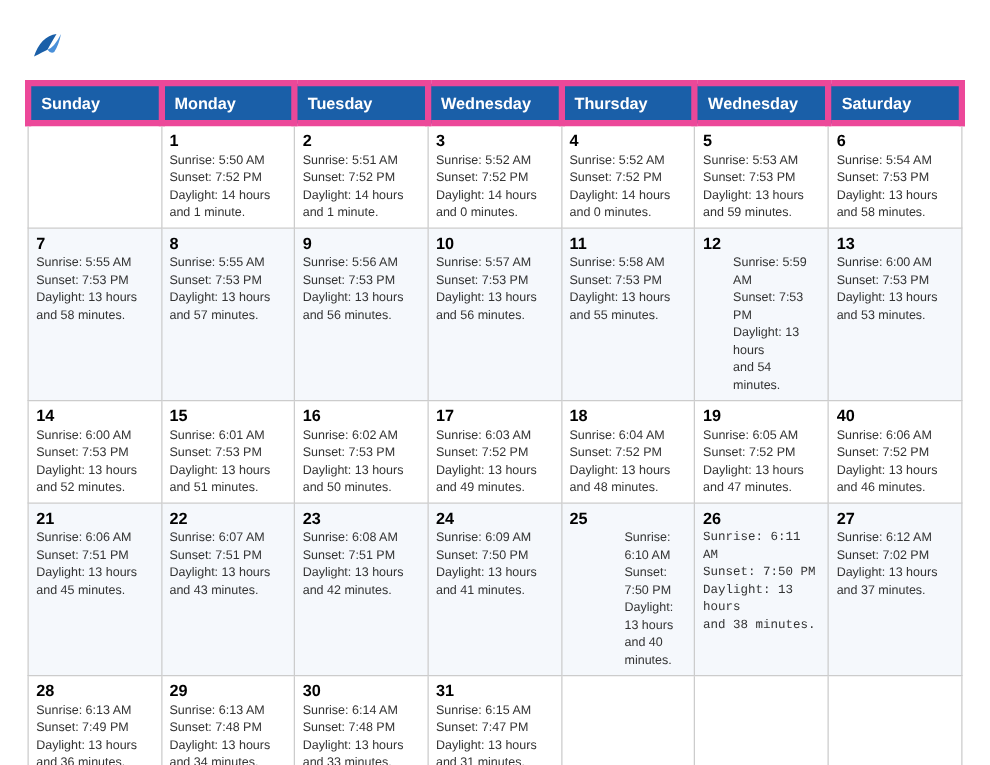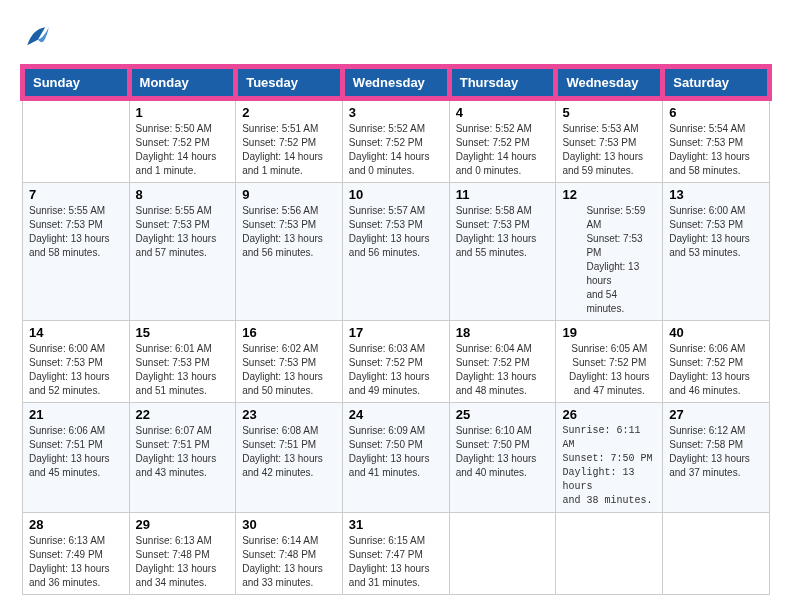--- a/index.html
+++ b/index.html
@@ -244,21 +244,21 @@
         </td>
         <td>
           <div class="day-num">18</div>
           <div class="day-info" style="white-space: pre-line;">Sunrise: 6:04 AM
 Sunset: 7:52 PM
 Daylight: 13 hours
 and 48 minutes.</div>
         </td>
         <td>
           <div class="day-num">19</div>
-          <div class="day-info" style="white-space: pre-line; text-align: center;">Sunrise: 6:05 AM
+          <div class="day-info" style="white-space: pre-line;">Sunrise: 6:05 AM
 Sunset: 7:52 PM
 Daylight: 13 hours
 and 47 minutes.</div>
         </td>
         <td>
           <div class="day-num">40</div>
           <div class="day-info" style="white-space: pre-line;">Sunrise: 6:06 AM
 Sunset: 7:52 PM
 Daylight: 13 hours
 and 46 minutes.</div>
@@ -288,36 +288,36 @@
         </td>
         <td>
           <div class="day-num">24</div>
           <div class="day-info" style="white-space: pre-line;">Sunrise: 6:09 AM
 Sunset: 7:50 PM
 Daylight: 13 hours
 and 41 minutes.</div>
         </td>
         <td>
           <div class="day-num">25</div>
-          <div class="day-info" style="white-space: pre-line;">Sunrise: 6:10 AM
+          <div class="day-info" style="white-space: pre-line; margin-left: 44px;">Sunrise: 6:10 AM
 Sunset: 7:50 PM
 Daylight: 13 hours
 and 40 minutes.</div>
         </td>
         <td>
           <div class="day-num">26</div>
           <div class="day-info" style="white-space: pre-line; font-family: Liberation Mono, monospace;">Sunrise: 6:11 AM
 Sunset: 7:50 PM
 Daylight: 13 hours
 and 38 minutes.</div>
         </td>
         <td>
           <div class="day-num">27</div>
           <div class="day-info" style="white-space: pre-line;">Sunrise: 6:12 AM
-Sunset: 7:58 PM
+Sunset: 7:02 PM
 Daylight: 13 hours
 and 37 minutes.</div>
         </td>
       </tr>
       <tr>
         <td>
           <div class="day-num">28</div>
           <div class="day-info" style="white-space: pre-line;">Sunrise: 6:13 AM
 Sunset: 7:49 PM
 Daylight: 13 hours

